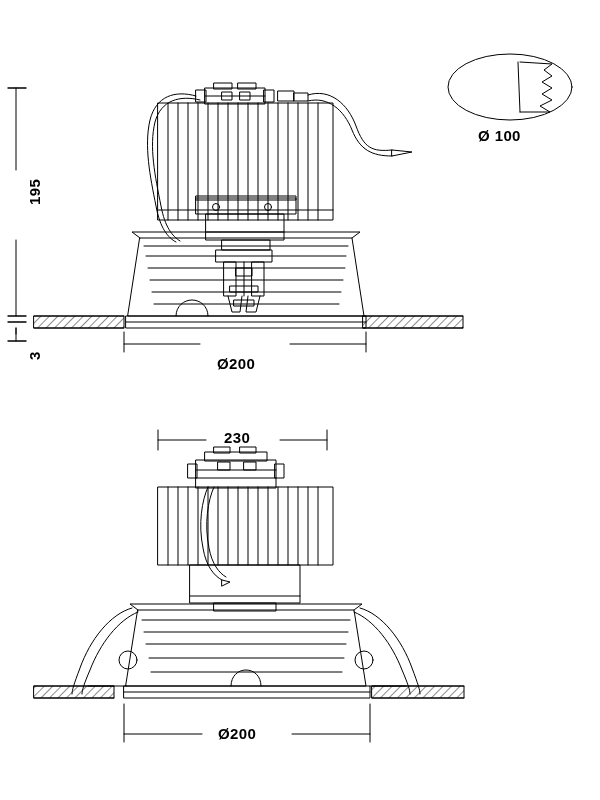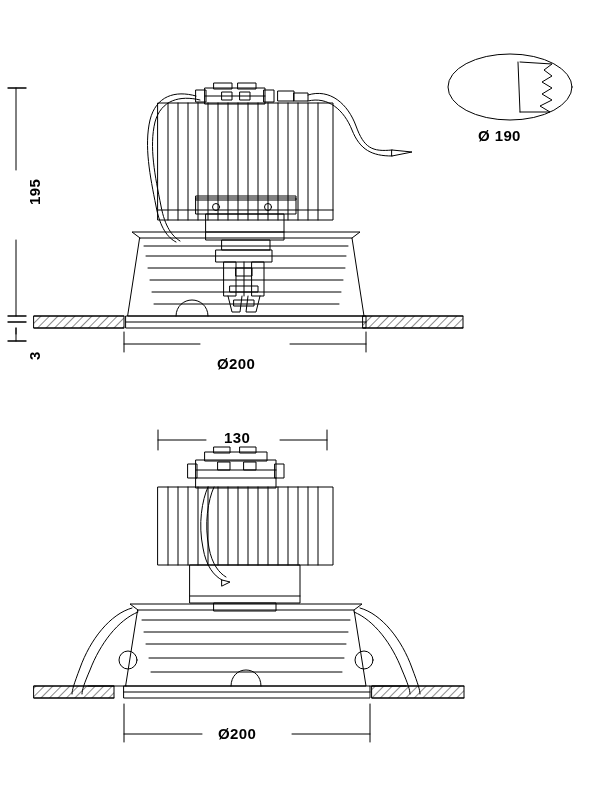--- a/index.html
+++ b/index.html
@@ -278,19 +278,19 @@
       </g>
     </g>
   </svg>
 
   <div class="dim-label vert" style="left:26px; top:205px;">195</div>
 
   <div class="dim-label vert" style="left:26px; top:360px;">3</div>
 
   <div class="dim-label" style="left:217px; top:355px;">Ø200</div>
 
-  <div class="dim-label" style="left:224px; top:429px;">130</div>
+  <div class="dim-label" style="left:224px; top:429px;">230</div>
 
   <div class="dim-label" style="left:218px; top:725px;">Ø200</div>
 
-  <div class="dim-label" style="left:478px; top:127px;">Ø 190</div>
+  <div class="dim-label" style="left:478px; top:127px;">Ø 100</div>
 
 </div>
 
 </body></html>

